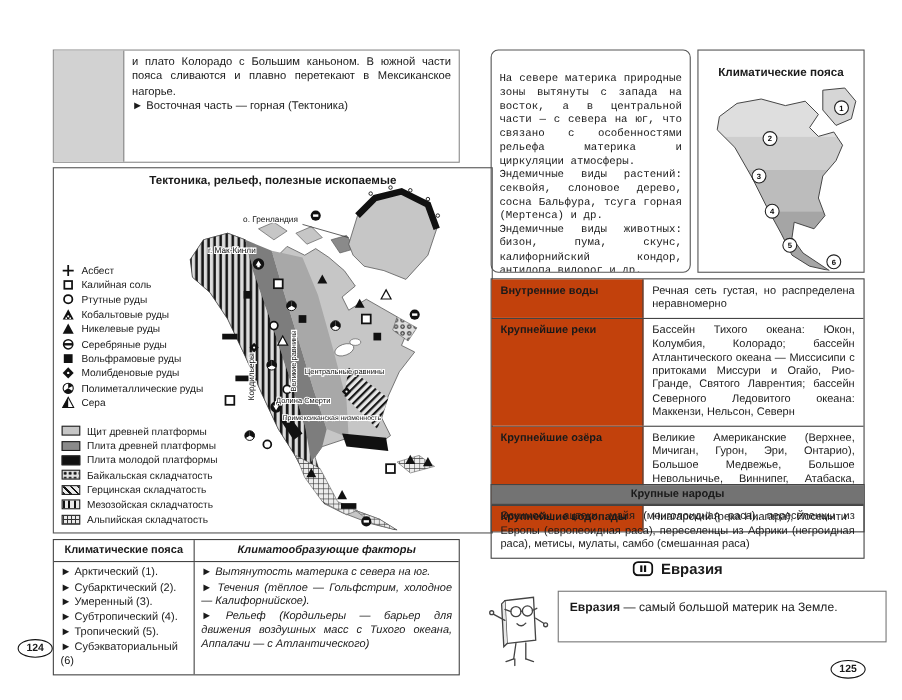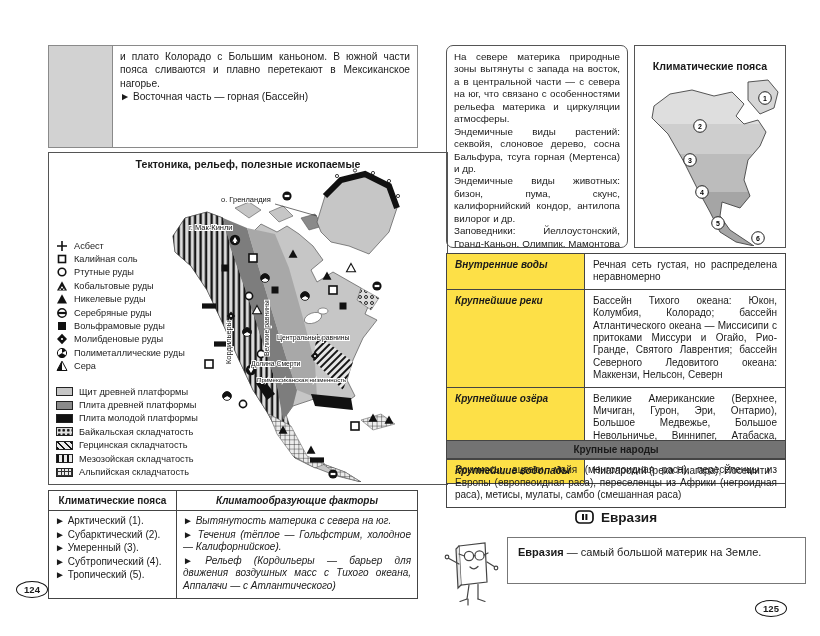--- a/index.html
+++ b/index.html
@@ -37,51 +37,51 @@
   .ct-c2 { flex:1;font-style:italic; }
   .ct-body .ct-c1, .ct-body .ct-c2 { padding:4px 6px; line-height:1.26; }
   .ct-body div > div { margin-bottom:1px; }
   .just { text-align:justify; }
 
   .page-oval { width:32px; height:17px; border:1.4px solid #111; border-radius:50%; font-weight:bold; font-size:9.5px; display:flex; align-items:center; justify-content:center; background:#fff; }
   #page-num-left { left:16px; top:581px; }
   #page-num-right { left:755px; top:600px; }
 
   
-  #notes-box { left:446px; top:45px; width:182px; height:203px; border:1px solid #555; border-radius:7px; padding:5px 7px; font-size:9.8px; line-height:1.27; text-align:justify; overflow:hidden; }
+  #notes-box { left:446px; top:45px; width:182px; height:203px; border:1px solid #555; border-radius:7px; padding:20px 7px; font-size:9.8px; line-height:1.27; text-align:justify; overflow:hidden;font-family:Liberation Mono, monospace; }
   #notes-box p { margin:0; }
 
   #climate-map-box { left:634px; top:45px; width:152px; height:203px; border:1px solid #555; }
   #climate-map-box .map-title { margin-top:14px; }
   #clim-svg { display:block; margin:2px auto 0; }
 
   #waters-table { left:446px; top:253px; width:340px; border:1px solid #444; font-size:10px; }
   .wrow { display:flex; border-bottom:1px solid #444; }
   .wrow:last-child { border-bottom:none; }
-  .wlabel { width:138px; background:#fde047; font-weight:bold; padding:5px 8px; border-right:1px solid #444;font-style:italic; }
+  .wlabel { width:138px; background:#c2410c; font-weight:bold; padding:5px 8px; border-right:1px solid #444; }
   .wvalue { flex:1; padding:5px 8px; line-height:1.24; text-align:justify; }
 
   #peoples-box { left:446px; top:440px; width:340px; border:1px solid #444; font-size:10px; }
   .peoples-head { background:#737373; border-bottom:1px solid #444; font-weight:bold; text-align:center; padding:3px 0; }
   .peoples-body { padding:5px 8px; line-height:1.27; text-align:justify; }
 
   #eurasia-heading { left:446px; top:510px; width:340px; text-align:center; font-weight:bold; font-size:13.5px; }
   #eurasia-heading svg { vertical-align:-2px; margin-right:7px; }
 
   #eurasia-box { left:487px; top:537px; width:299px; height:47px; border:1px solid #777; padding:7px 10px; font-size:11px; line-height:1.4;margin-left:20px; }
   #mascot { left:441px; top:538px; }
 </style>
 </head>
 <body>
 
 <div class="abs" id="intro-block">
   <div class="intro-gray"></div>
   <div class="intro-text">
     <p>и плато Колорадо с Большим каньоном. В южной части пояса сливаются и плавно перетекают в Мексиканское нагорье.</p>
-    <p>► Восточная часть — горная (Бассейн)</p>
+    <p>► Восточная часть — горная (Тектоника)</p>
   </div>
 </div>
 
 <div class="abs" id="tectonic-box">
   <div class="map-title">Тектоника, рельеф, полезные ископаемые</div>
 
   <div class="legend legend-minerals">
     <div class="lrow">
       <svg width="12" height="12">
           <path d="M6,1 V11 M1,6 H11" stroke="#111" stroke-width="1.6"></path>
@@ -329,20 +329,21 @@
     <div class="ct-c1">Климатические пояса</div>
     <div class="ct-c2">Климатообразующие факторы</div>
   </div>
   <div class="ct-body">
     <div class="ct-c1">
       <div>► Арктический (1).</div>
       <div>► Субарктический (2).</div>
       <div>► Умеренный (3).</div>
       <div>► Субтропический (4).</div>
       <div>► Тропический (5).</div>
+      <div>► Субэкваториальный (6)</div>
     </div>
     <div class="ct-c2 just">
       <div>► Вытянутость материка с севера на юг.</div>
       <div>► Течения (тёплое — Гольфстрим, холодное — Калифорнийское).</div>
       <div>► Рельеф (Кордильеры — барьер для движения воздушных масс с Тихого океана, Аппалачи — с Атлантического)</div>
     </div>
   </div>
 </div>
 
 <div class="abs page-oval" id="page-num-left">124</div>

